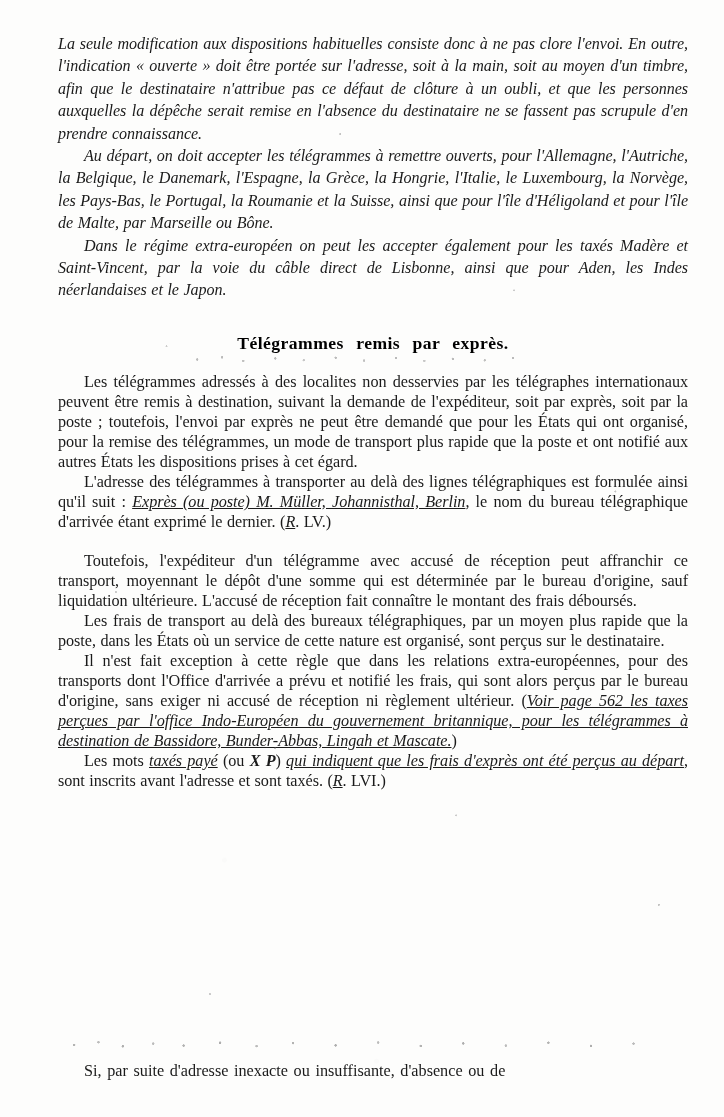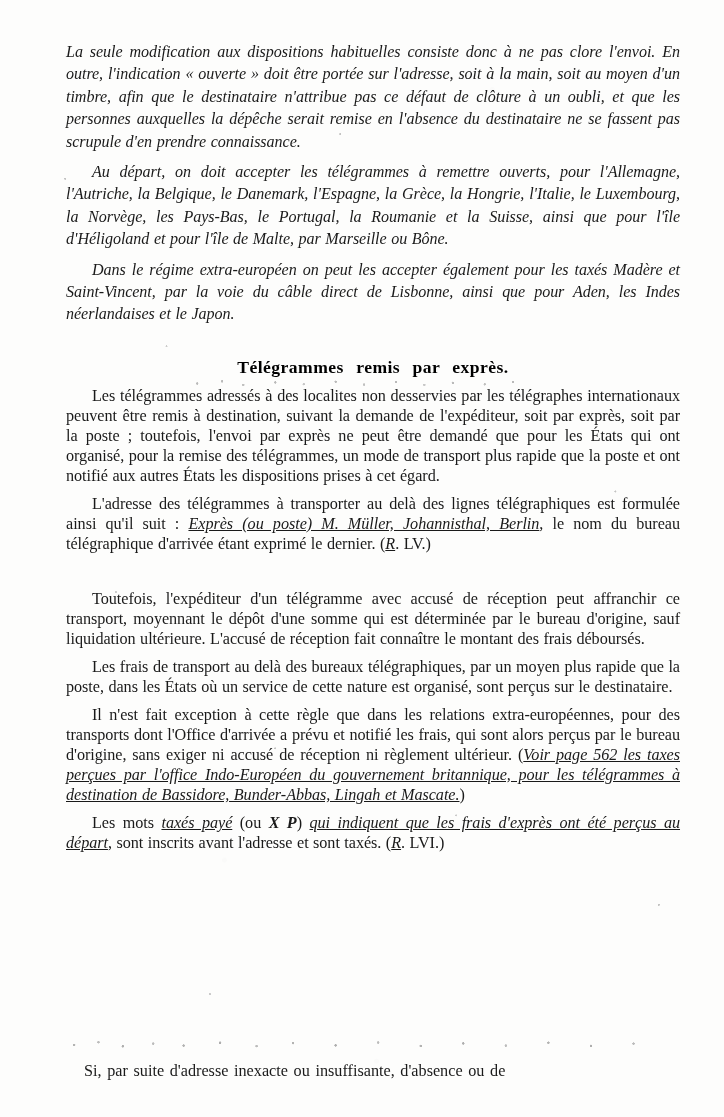--- a/index.html
+++ b/index.html
@@ -28,21 +28,21 @@
 
   .text-column {
     position: absolute;
     left: 58px;
     top: 33px;
     width: 630px;
   }
 
   
   p.para {
-    margin: 8px;
+    margin: 0;
     padding: 0;
     text-align: justify;
     text-align-last: left;
     hyphens: manual;
   }
 
   
   .sec-italic p.para {
     font-style: italic;
     font-size: 16.1px;
@@ -72,20 +72,21 @@
     font-style: normal;
     text-align: center;
     letter-spacing: 0.45px;
     word-spacing: 7.5px;
     color: #000;
     font-family: "Liberation Serif", "DejaVu Serif", serif;
   }
 
   .heading-block {
     margin-top: 31px;
+    margin-bottom: 18px;
     position: relative;
   }
   
   .heading-block::after {
     content: "";
     position: absolute;
     left: 125px;
     right: 150px;
     top: 23px;
     height: 7px;

